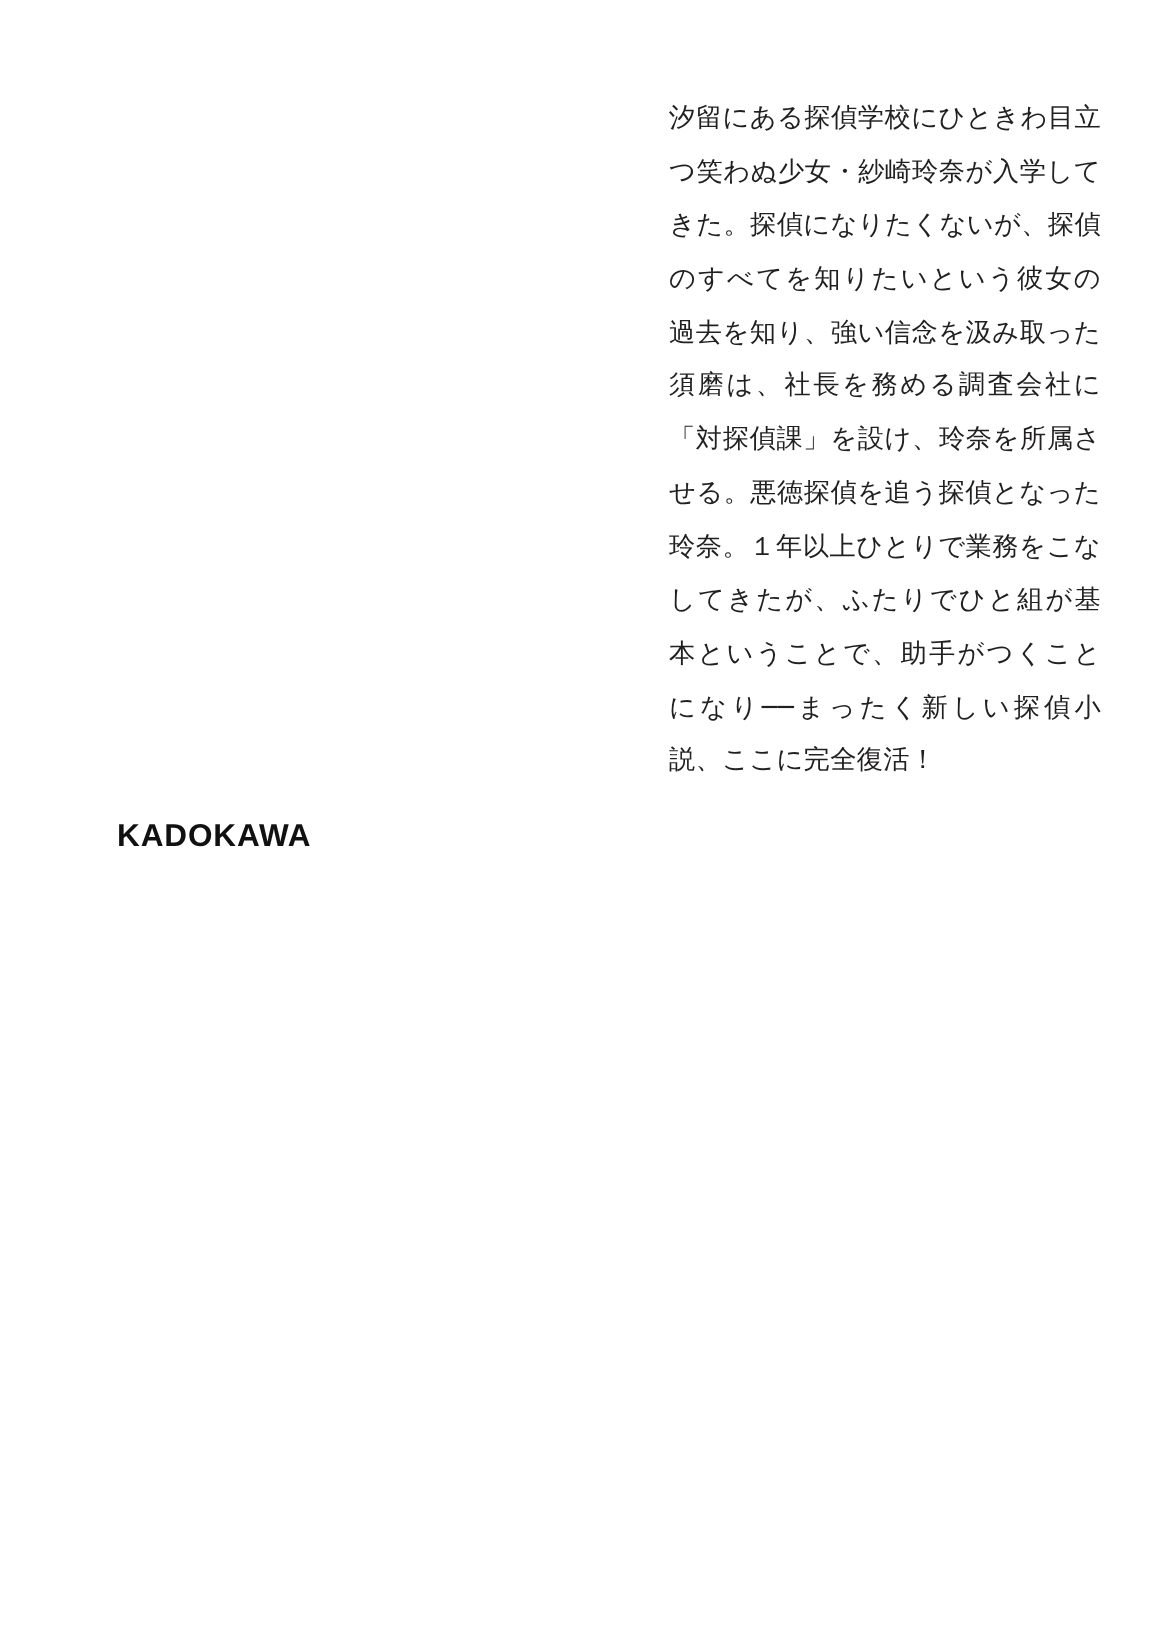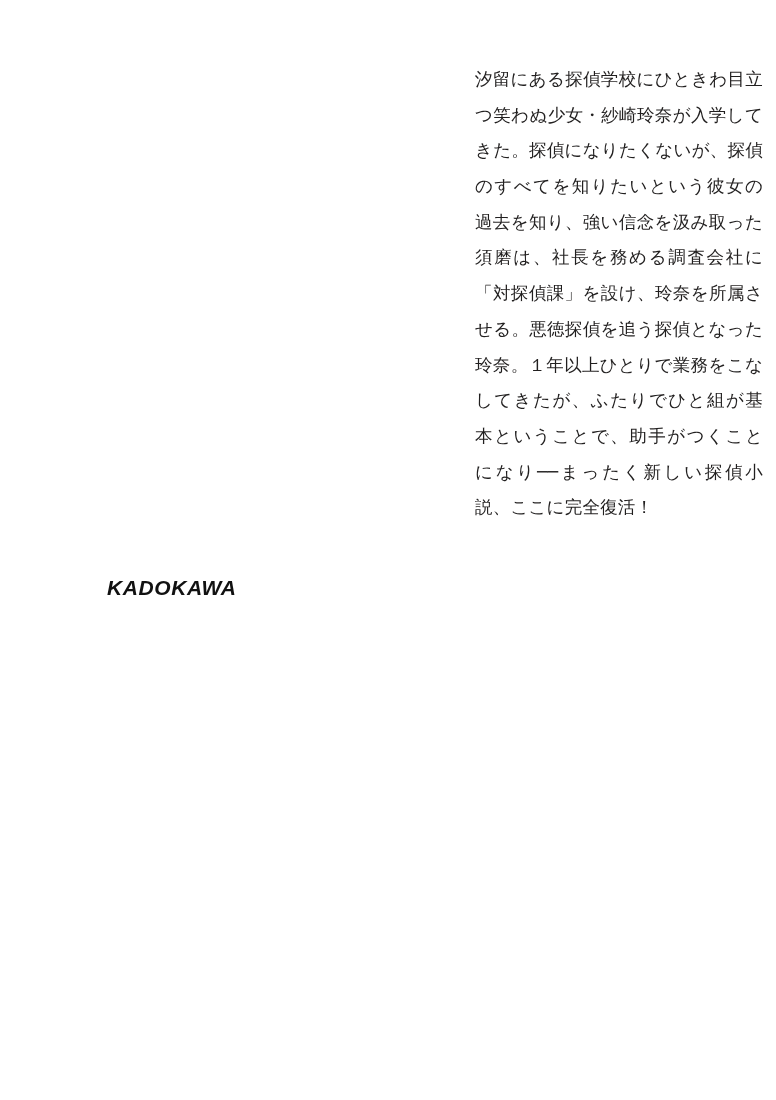--- a/index.html
+++ b/index.html
@@ -28,35 +28,33 @@
     letter-spacing: 0.2px;
     color: #211f1f;
     text-align: justify;
     text-justify: inter-character;
     word-break: break-all;
   }
 
   
   .publisher {
     position: absolute;
-    top: 576px;
+    top: 546px;
     left: 78px;
     font-family: "Liberation Sans", sans-serif;
     font-size: 21px;
     font-weight: 700;
     letter-spacing: 0.6px;
     color: #111111;
     white-space: nowrap;
-    font-style: italic;
   }
 
   .page-body {
     position: absolute;
     inset: 0;
-    margin-left: 29px;
   }
 </style>
 </head>
 <body>
 
 <div class="page-body">
 
   <div class="blurb">汐留にある探偵学校にひときわ目立つ笑わぬ少女・紗崎玲奈が入学してきた。探偵になりたくないが、探偵のすべてを知りたいという彼女の過去を知り、強い信念を汲み取った須磨は、社長を務める調査会社に「対探偵課」を設け、玲奈を所属させる。悪徳探偵を追う探偵となった玲奈。１年以上ひとりで業務をこなしてきたが、ふたりでひと組が基本ということで、助手がつくことになり──まったく新しい探偵小説、ここに完全復活！</div>
 
   <div class="publisher">KADOKAWA</div>

